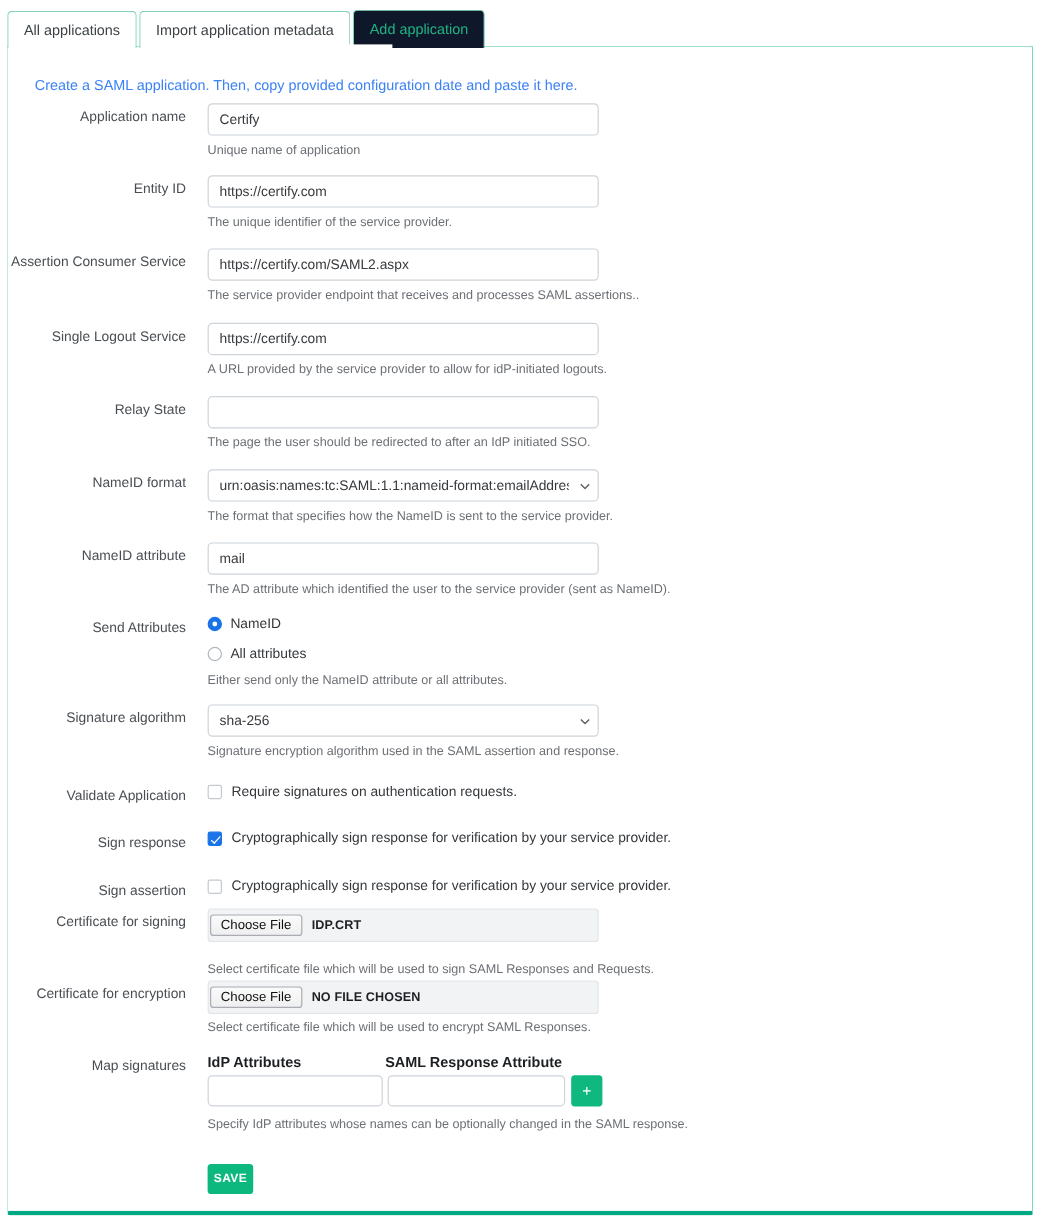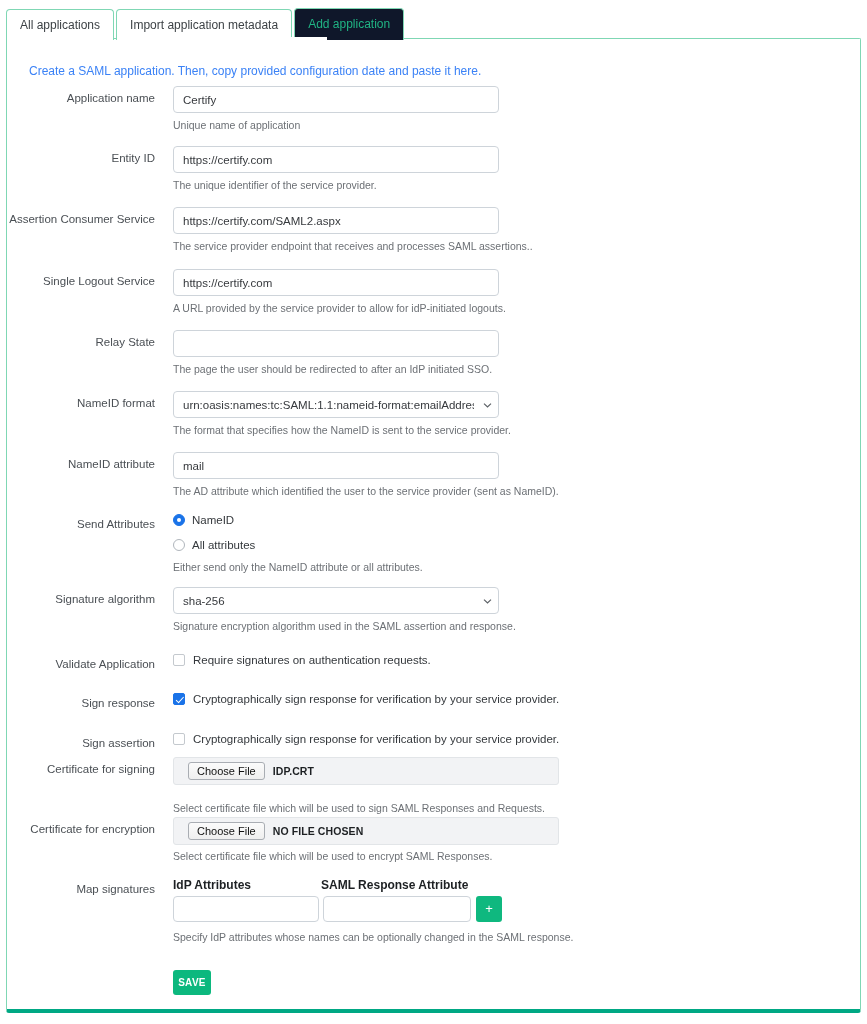--- a/index.html
+++ b/index.html
@@ -199,28 +199,28 @@
     width: 3px; height: 6.5px;
     border: solid #ffffff;
     border-width: 0 1.8px 1.8px 0;
     transform: rotate(42deg);
   }
   .check-lbl { font-size: 11.5px; color: #34383c; white-space: nowrap; }
 
   
   .fileinput {
     box-sizing: border-box;
-    width: 386px;
+    width: 326px;
     height: 28px;
     background: #f2f3f5;
     border: 1px solid #e2e5e8;
     border-radius: 3px;
     display: flex;
     align-items: center;
-    padding-left: 14px;
+    padding-left: 1px;
     cursor: pointer;
     text-align: right;
   }
   .filebtn {
     background: linear-gradient(#fbfbfb,#efefef);
     border: 1px solid #a9adb3;
     border-radius: 3px;
     font-size: 11px;
     color: #101010;
     padding: 2px 8px;

